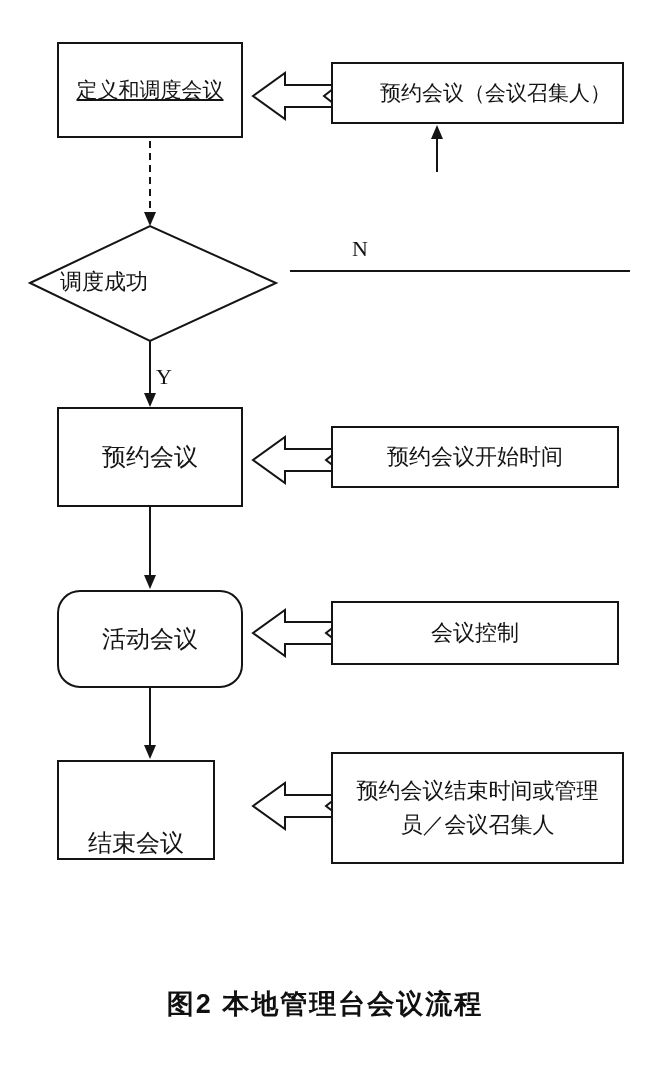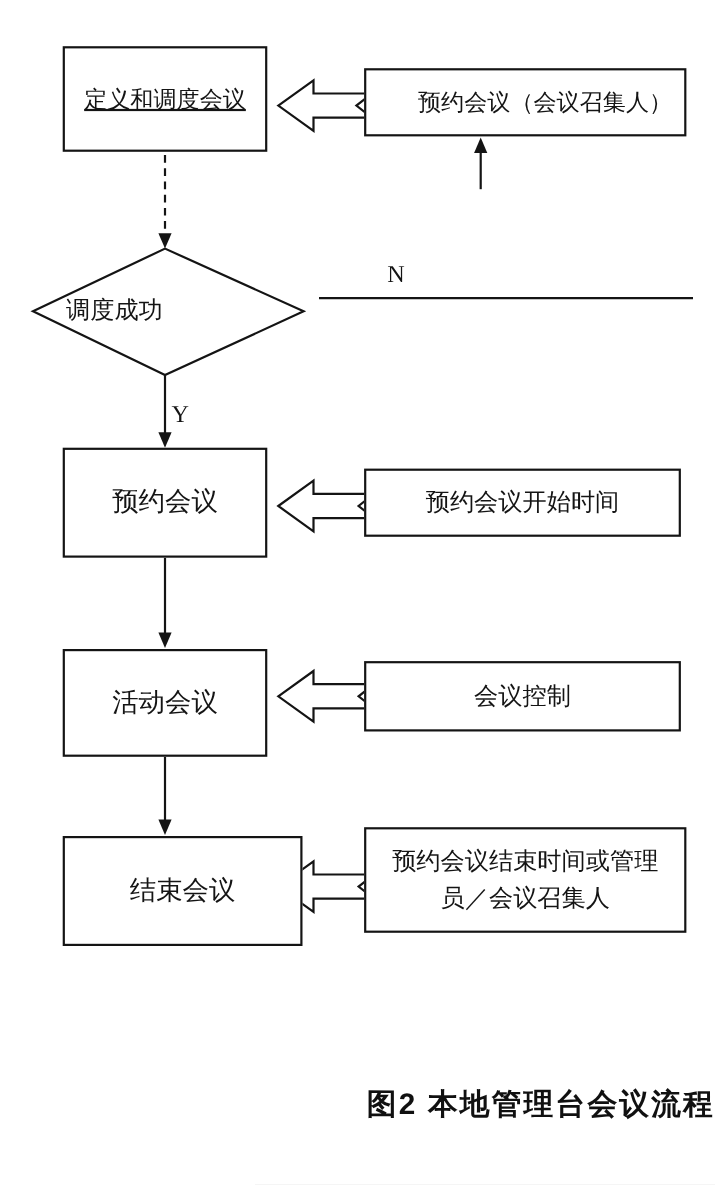--- a/index.html
+++ b/index.html
@@ -38,21 +38,21 @@
   }
   .diamond-label{
     position:absolute;
     left:60px;top:267px;width:180px;
     text-align:left;
     font-size:22px;
   }
   .caption{
     position:absolute;
     left:0;top:986px;width:650px;
-    text-align:right;
+    text-align:center;
     font-family:"Liberation Sans","DejaVu Sans",sans-serif;
     font-weight:700;
     font-size:27px;
     letter-spacing:2px;
     color:#101010;
   }
 </style>
 </head>
 <body>
 
@@ -89,41 +89,41 @@
   </svg>
 
   <div class="node fs21" style="left:57px;top:42px;width:186px;height:96px;text-decoration:underline;">
     <span class="ln">定义和调度会议</span>
   </div>
 
   <div class="node fs24" style="left:57px;top:407px;width:186px;height:100px;">
     <span class="ln">预约会议</span>
   </div>
 
-  <div class="node fs24" style="left:57px;top:590px;width:186px;height:98px;">
+  <div class="node fs24" style="left:57px;top:590px;width:186px;height:98px;border-radius:23px;">
     <span class="ln">活动会议</span>
   </div>
 
-  <div class="node fs24" style="left:57px;top:760px;width:218px;height:100px;">
+  <div class="node fs24" style="left:57px;top:760px;width:158px;height:100px;justify-content:flex-end;">
     <span class="ln">结束会议</span>
   </div>
 
   <div class="node fs21" style="left:331px;top:62px;width:293px;height:62px;padding-left:36px;">
     <span class="ln">预约会议（会议召集人）</span>
   </div>
 
   <div class="node fs22" style="left:331px;top:426px;width:288px;height:62px;">
     <span class="ln">预约会议开始时间</span>
   </div>
 
   <div class="node fs22" style="left:331px;top:601px;width:288px;height:64px;">
     <span class="ln">会议控制</span>
   </div>
 
-  <div class="node fs22" style="left:331px;top:752px;width:293px;height:96px;">
+  <div class="node fs22" style="left:331px;top:752px;width:293px;height:112px;">
     <span class="ln">预约会议结束时间或管理</span>
     <span class="ln">员／会议召集人</span>
   </div>
 
   <div class="diamond-label">调度成功</div>
   <div class="label" style="left:352px;top:236px;">N</div>
   <div class="label" style="left:156px;top:364px;">Y</div>
 
   <div class="caption">图2  本地管理台会议流程</div>
 

